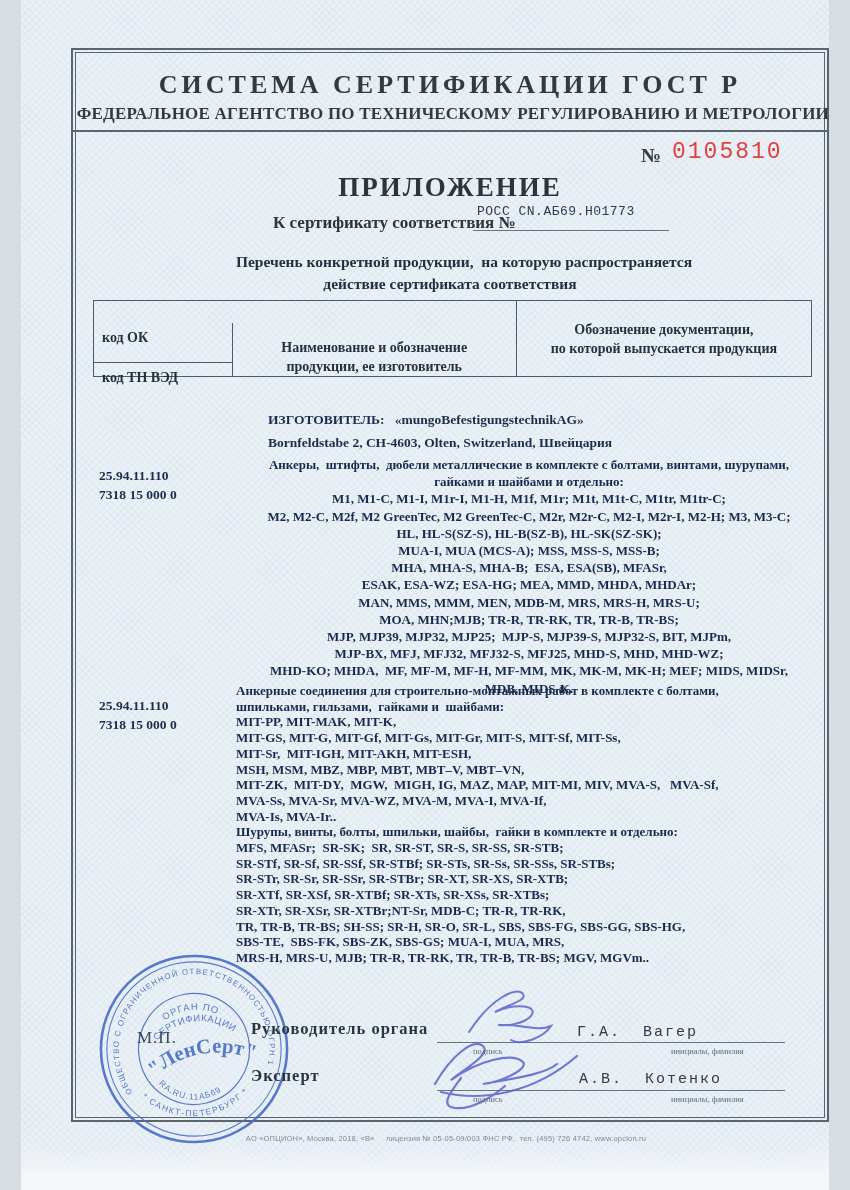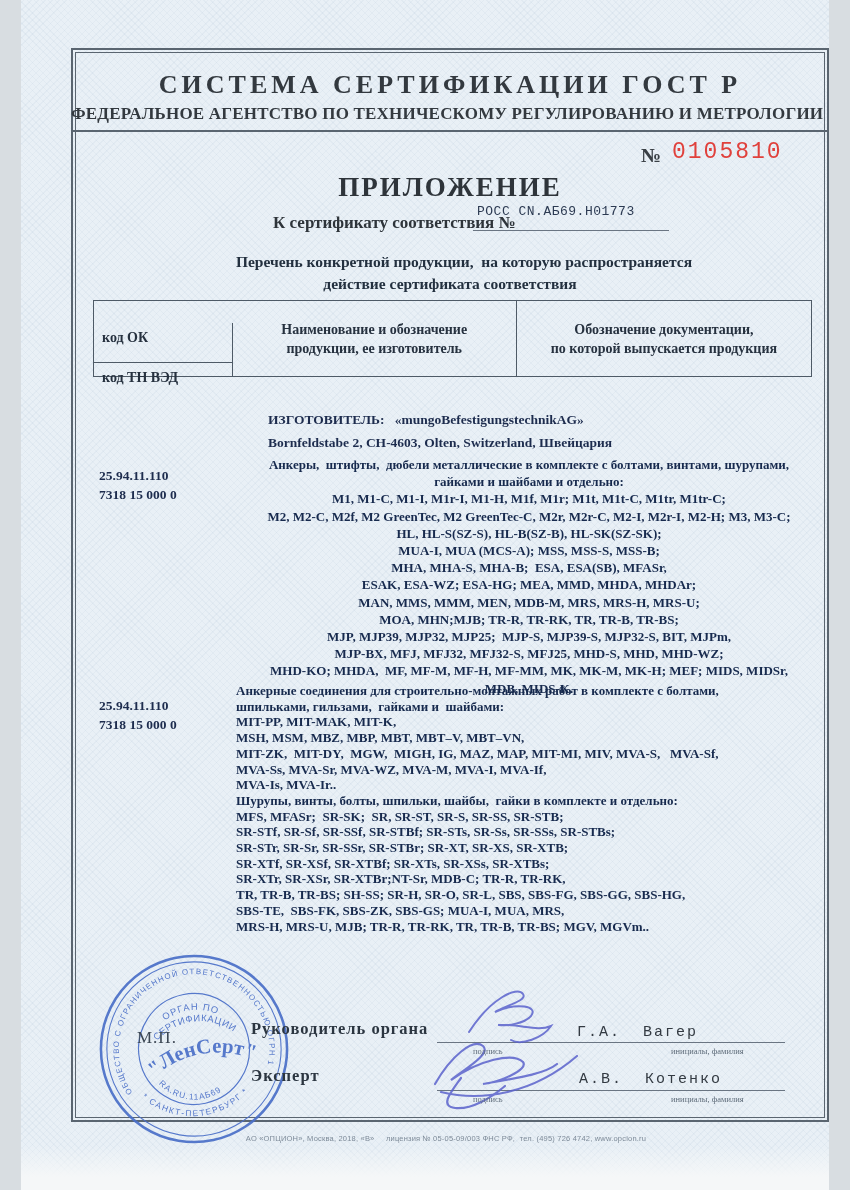--- a/index.html
+++ b/index.html
@@ -14,21 +14,21 @@
   }
   .page::after{ content:""; position:absolute; left:0; right:0; bottom:0; height:44px;
     background:linear-gradient(to bottom, rgba(246,248,250,0), #f5f7f8 70%); pointer-events:none; }
 
   .frame { position:absolute; left:50px; top:48px; width:758px; height:1074px;
     border:2px solid #5a6570; }
   .frame::before{ content:""; position:absolute; inset:2px; border:1px solid #5a6570; pointer-events:none; }
 
   .hdr-title { position:absolute; left:50px; width:758px; top:70px; text-align:center;
     font-size:26px; font-weight:bold; letter-spacing:4px; color:#33393f; white-space:pre; }
-  .hdr-agency { position:absolute; left:50px; width:758px; top:104px; text-align:left;
+  .hdr-agency { position:absolute; left:50px; width:758px; top:104px; text-align:right;
     font-size:17px; font-weight:bold; letter-spacing:0.2px; color:#33393f; }
   .hdr-line { position:absolute; left:52px; width:754px; top:130px; height:0;
     border-top:2px solid #5a6570; }
 
   .doc-no { position:absolute; left:620px; top:144px; font-size:20px; font-weight:bold; color:#3a4046; }
   .doc-no-value { position:absolute; left:651px; top:139px; font-family:"Liberation Mono", monospace;
     font-size:23px; letter-spacing:2px; font-weight:normal; }
 
   .big-title { position:absolute; left:50px; width:758px; top:172px; text-align:center;
     font-size:27px; font-weight:bold; letter-spacing:2px; color:#2e343a; }
@@ -40,21 +40,21 @@
 
   .subtitle { position:absolute; left:50px; width:758px; text-align:center;
     font-size:15.5px; font-weight:bold; color:#23303f; white-space:pre; }
 
   .table { position:absolute; left:72px; top:300px; width:719px; height:77px;
     border:1.4px solid #4e5a66; display:flex; }
   .t-col1 { width:139px; border-right:1.4px solid #4e5a66; position:relative;margin-top:22px; }
   .t-col1 .divider { position:absolute; left:0; right:0; top:39px; border-top:1.2px solid #4e5a66; }
   .t-c1-top { position:absolute; left:8px; top:7px; font-size:14px; font-weight:bold; color:#26313f; }
   .t-c1-bot { position:absolute; left:8px; top:47px; font-size:14px; font-weight:bold; color:#26313f; }
-  .t-col2 { width:285px; border-right:1.4px solid #4e5a66; display:flex; align-items:center; justify-content:center; }
+  .t-col2 { width:285px; border-right:1.4px solid #4e5a66; display:flex; align-items:flex-end; justify-content:center; }
   .t-col3 { width:295px; display:flex; align-items:center; justify-content:center; }
   .t-head { font-size:14px; font-weight:bold; text-align:center; line-height:19px; color:#26313f; }
 
   .manu-line1 { position:absolute; left:247px; top:412px; font-size:13.5px; font-weight:bold; color:#1d2c4e; white-space:pre; }
   .manu-line2 { position:absolute; left:247px; top:435px; font-size:13.5px; font-weight:bold; color:#1d2c4e; }
 
   .code { position:absolute; left:78px; font-size:13.5px; font-weight:bold; color:#1d2c4e; white-space:pre; }
   .plist { position:absolute; left:215px; width:586px; }
   .plist .pline { font-size:13px; font-weight:bold; color:#172a4e; white-space:pre; }
   .plist1 { top:456px; } .plist1 .pline { line-height:17.2px;text-align:center; }
@@ -137,20 +137,22 @@
       <div class="pline">MHD-KO; MHDA,  MF, MF-M, MF-H, MF-MM, MK, MK-M, MK-H; MEF; MIDS, MIDSr,</div>
       <div class="pline">MDB, MIDS-K.</div>
     </div>
 
   <div class="code" style="top:698px;">25.94.11.110</div>
   <div class="code" style="top:717px;">7318 15 000 0</div>
   <div class="plist plist2">
       <div class="pline">Анкерные соединения для строительно-монтажных работ в комплекте с болтами,</div>
       <div class="pline">шпильками, гильзами,  гайками и  шайбами:</div>
       <div class="pline">MIT-PP, MIT-MAK, MIT-K,</div>
+      <div class="pline">MIT-GS, MIT-G, MIT-Gf, MIT-Gs, MIT-Gr, MIT-S, MIT-Sf, MIT-Ss,</div>
+      <div class="pline">MIT-Sr,  MIT-IGH, MIT-AKH, MIT-ESH,</div>
       <div class="pline">MSH, MSM, MBZ, MBP, MBT, MBT–V, MBT–VN,</div>
       <div class="pline">MIT-ZK,  MIT-DY,  MGW,  MIGH, IG, MAZ, MAP, MIT-MI, MIV, MVA-S,   MVA-Sf,</div>
       <div class="pline">MVA-Ss, MVA-Sr, MVA-WZ, MVA-M, MVA-I, MVA-If,</div>
       <div class="pline">MVA-Is, MVA-Ir..</div>
       <div class="pline">Шурупы, винты, болты, шпильки, шайбы,  гайки в комплекте и отдельно:</div>
       <div class="pline">MFS, MFASr;  SR-SK;  SR, SR-ST, SR-S, SR-SS, SR-STB;</div>
       <div class="pline">SR-STf, SR-Sf, SR-SSf, SR-STBf; SR-STs, SR-Ss, SR-SSs, SR-STBs;</div>
       <div class="pline">SR-STr, SR-Sr, SR-SSr, SR-STBr; SR-XT, SR-XS, SR-XTB;</div>
       <div class="pline">SR-XTf, SR-XSf, SR-XTBf; SR-XTs, SR-XSs, SR-XTBs;</div>
       <div class="pline">SR-XTr, SR-XSr, SR-XTBr;NT-Sr, MDB-C; TR-R, TR-RK,</div>

